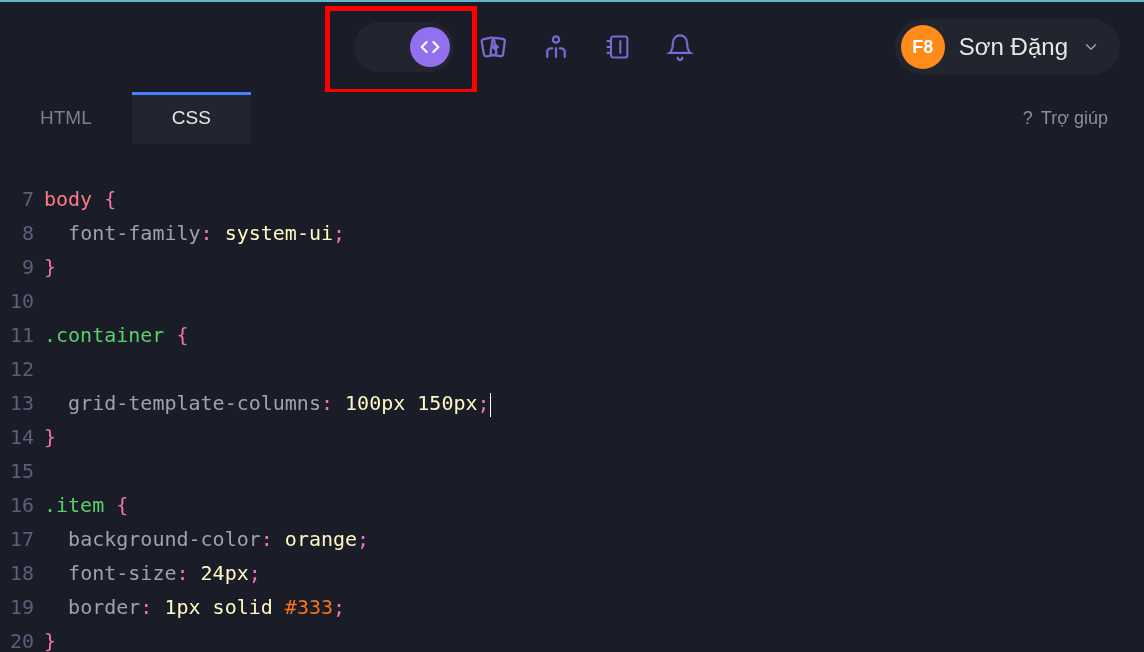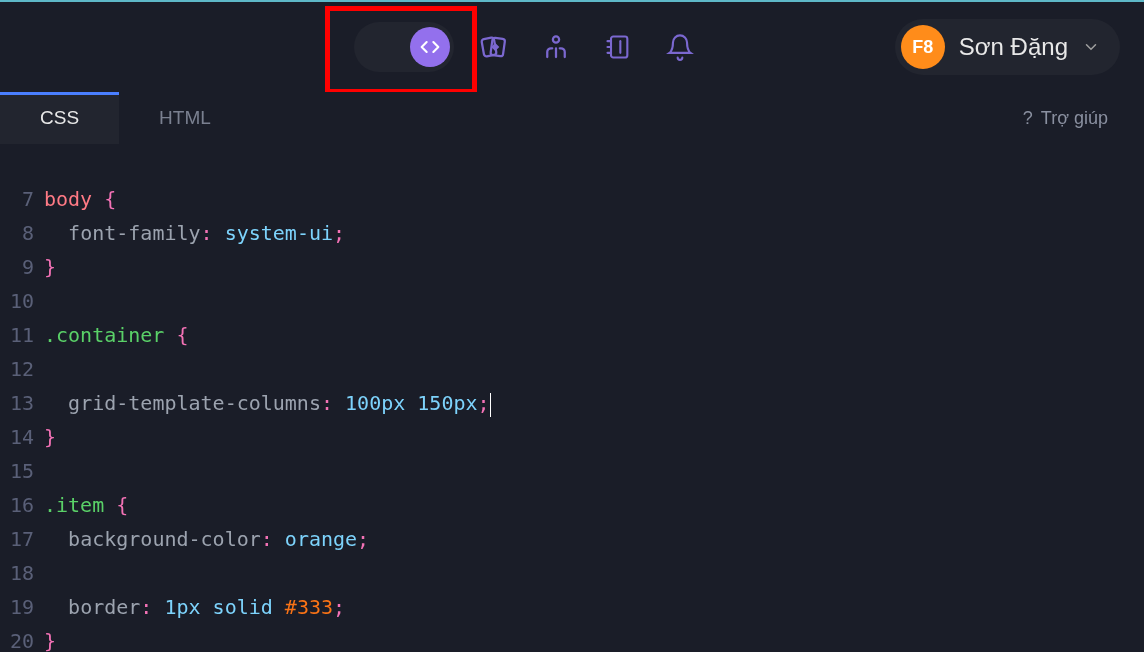--- a/index.html
+++ b/index.html
@@ -151,21 +151,21 @@
       user-select: none;
     }
     .content {
       white-space: pre;
       color: #d4d4d4;
     }
     .tok-tag { color: #ff7a85; }
     .tok-sel { color: #5ad168; margin-top: 8px; }
     .tok-punc { color: #f472b6; }
     .tok-prop { color: #9ca3af; }
-    .tok-val { color: #7dd3fc; }
+    .tok-val { color: #fef9c3; }
     .tok-hex { color: #f97316; }
     .cursor {
       display: inline-block;
       width: 1px;
       height: 24px;
       background: #fff;
       vertical-align: middle;
     }
     .top-line {
       height: 2px;
@@ -222,22 +222,22 @@
     <span class="username">Sơn Đặng</span>
     <svg class="chevron" width="18" height="18" viewBox="0 0 24 24" fill="none" stroke="currentColor" stroke-width="2" stroke-linecap="round">
         <polyline points="6 9 12 15 18 9"></polyline>
       </svg>
   </div>
 </div>
 
 <div class="highlight-box"></div>
 
 <div class="tabbar">
+  <div class="tab">HTML</div>
   <div class="tab active">CSS</div>
-  <div class="tab">HTML</div>
   <div class="help-link">
     <span style="margin-right:8px;">?</span>
     <span>Trợ giúp</span>
   </div>
 </div>
 
 <div class="editor" id="editor">
     <div class="line">
       <div class="gutter"></div>
       <div class="content"></div>
@@ -280,20 +280,21 @@
     <div class="line">
       <div class="gutter">16</div>
       <div class="content"><span class="tok-sel">.item</span><span> </span><span class="tok-punc">{</span></div>
     </div>
     <div class="line">
       <div class="gutter">17</div>
       <div class="content"><span>  </span><span class="tok-prop">background-color</span><span class="tok-punc">:</span><span> </span><span class="tok-val">orange</span><span class="tok-punc">;</span></div>
     </div>
     <div class="line">
       <div class="gutter">18</div>
+      <div class="content"><span>  </span><span class="tok-prop">font-size</span><span class="tok-punc">:</span><span> </span><span class="tok-val">24px</span><span class="tok-punc">;</span></div>
     </div>
     <div class="line">
       <div class="gutter">19</div>
       <div class="content"><span>  </span><span class="tok-prop">border</span><span class="tok-punc">:</span><span> </span><span class="tok-val">1px solid </span><span class="tok-hex">#333</span><span class="tok-punc">;</span></div>
     </div>
     <div class="line">
       <div class="gutter">20</div>
       <div class="content"><span class="tok-punc">}</span></div>
     </div>
   </div>

